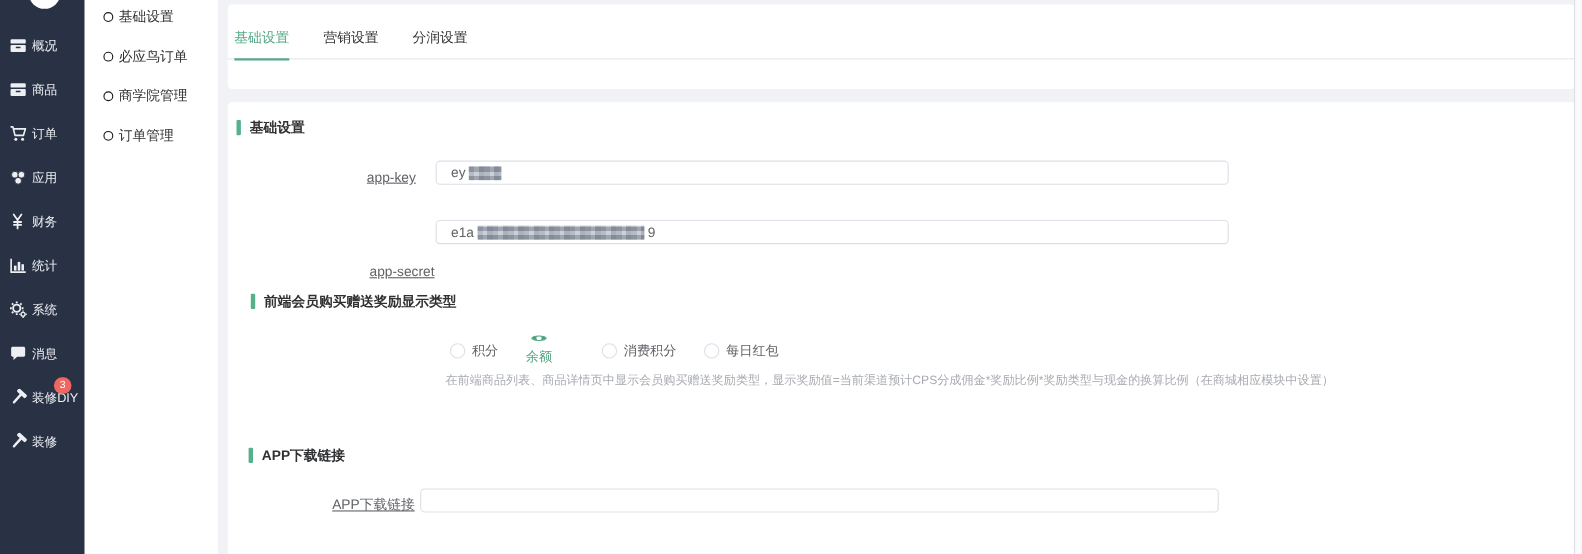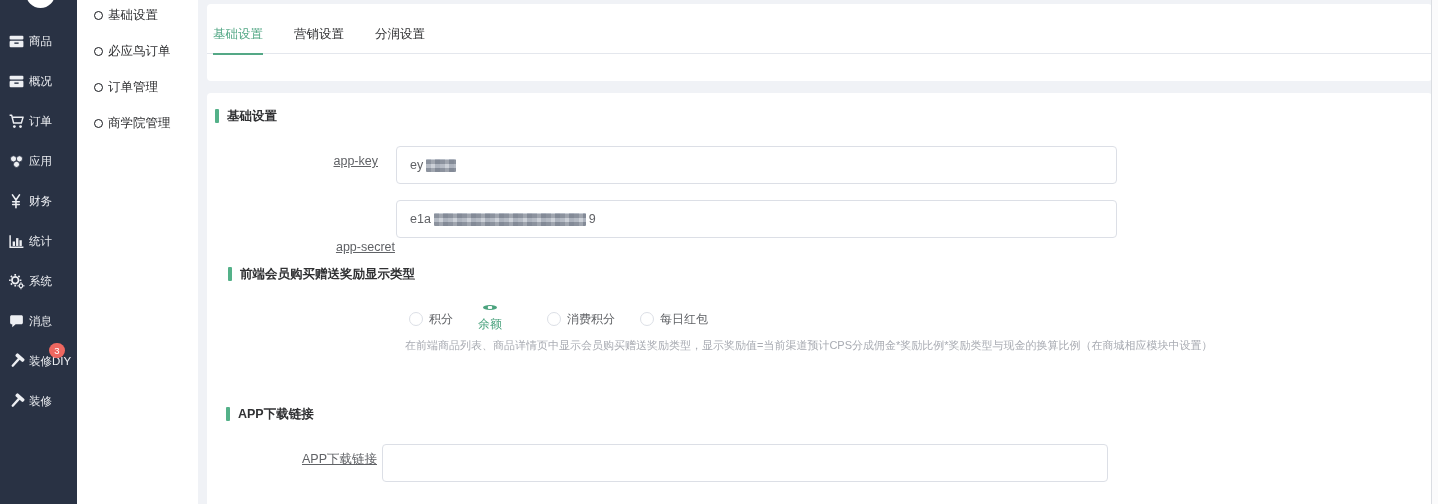--- a/index.html
+++ b/index.html
@@ -39,21 +39,21 @@
   .sec-bar { width:4px; height:14px; background:#54b189; border-radius:1px; }
   .sec-title { font-size:12.5px; font-weight:bold; color:#303133; white-space:nowrap; }
   .sec1 { left:8px;  top:15px; }
   .sec2 { left:21px; top:173px; }
   .sec3 { left:19px; top:313px; }
   
   .flabel { position:absolute; height:30px; line-height:30px; text-align:right; font-size:12.5px; color:#606266; white-space:nowrap;text-decoration:underline; }
   .lab1 { left:0; top:53px;  width:171px; }
   .lab2 { left:17px; top:107px; width:171px;margin-top:32px; }
   .lab3 { left:0; top:351px; width:170px; }
-  .finput { position:absolute; height:38px; border:1px solid #dcdfe6; border-radius:4px; background:#fff;
+  .finput { position:absolute; height:22px; border:1px solid #dcdfe6; border-radius:4px; background:#fff;
             font-size:12.5px; color:#606266; padding:0 13px; display:flex; align-items:center; }
   .in1 { left:189px; top:53px;  width:721px; }
   .in2 { left:189px; top:107px; width:721px; }
   input.finput { left:175px; top:351px; width:726px; outline:none; font-family:inherit; }
   .mosaic { display:inline-block; height:13px; margin-left:3px; border-radius:1px;
             background-image:
               repeating-linear-gradient(0deg, rgba(110,117,130,.50) 0 4px, rgba(196,201,210,.45) 4px 8px),
               repeating-linear-gradient(90deg, #aab0ba 0 5px, #d2d6dc 5px 9px, #99a0ac 9px 14px); }
   .mosaic.short { width:30px; }
   .mosaic.long  { width:152px; margin-right:3px; }
@@ -76,30 +76,30 @@
 <div class="dark-sidebar">
   <div class="avatar"></div>
   <div class="side-list">
 
     <div class="side-item">
       <svg viewBox="0 0 16 16">
         <rect class="fill" x="1.5" y="2.6" width="13" height="3.6" rx="1"></rect>
         <rect class="fill" x="1.5" y="7.4" width="13" height="6" rx="1"></rect>
         <rect x="6" y="8.9" width="4" height="1.3" fill="#293244"></rect>
       </svg>
-      <span>商品</span>
+      <span>概况</span>
     </div>
 
     <div class="side-item">
       <svg viewBox="0 0 16 16">
         <rect class="fill" x="1.5" y="2.6" width="13" height="3.6" rx="1"></rect>
         <rect class="fill" x="1.5" y="7.4" width="13" height="6" rx="1"></rect>
         <rect x="6" y="8.9" width="4" height="1.3" fill="#293244"></rect>
       </svg>
-      <span>概况</span>
+      <span>商品</span>
     </div>
 
 
     <div class="side-item">
       <svg viewBox="0 0 16 16">
         <path class="stroke" d="M1.5 2.2h2l1.8 7.3h7.2l1.7-5.6H4.2" stroke-width="1.4" stroke-linejoin="round"></path>
         <circle class="fill" cx="6" cy="12.8" r="1.3"></circle>
         <circle class="fill" cx="11.8" cy="12.8" r="1.3"></circle>
       </svg>
       <span>订单</span>
@@ -182,25 +182,25 @@
     <div class="sub-item">
       <span class="ring"></span>
       <span>基础设置</span>
     </div>
     <div class="sub-item">
       <span class="ring"></span>
       <span>必应鸟订单</span>
     </div>
     <div class="sub-item">
       <span class="ring"></span>
+      <span>商学院管理</span>
+    </div>
+    <div class="sub-item">
+      <span class="ring"></span>
       <span>订单管理</span>
-    </div>
-    <div class="sub-item">
-      <span class="ring"></span>
-      <span>商学院管理</span>
     </div>
   </div>
 </div>
 
 <div class="tab-card">
   <div class="tabbar">
     <div class="tab active">基础设置</div>
     <div class="tab">营销设置</div>
     <div class="tab">分润设置</div>
   </div>

